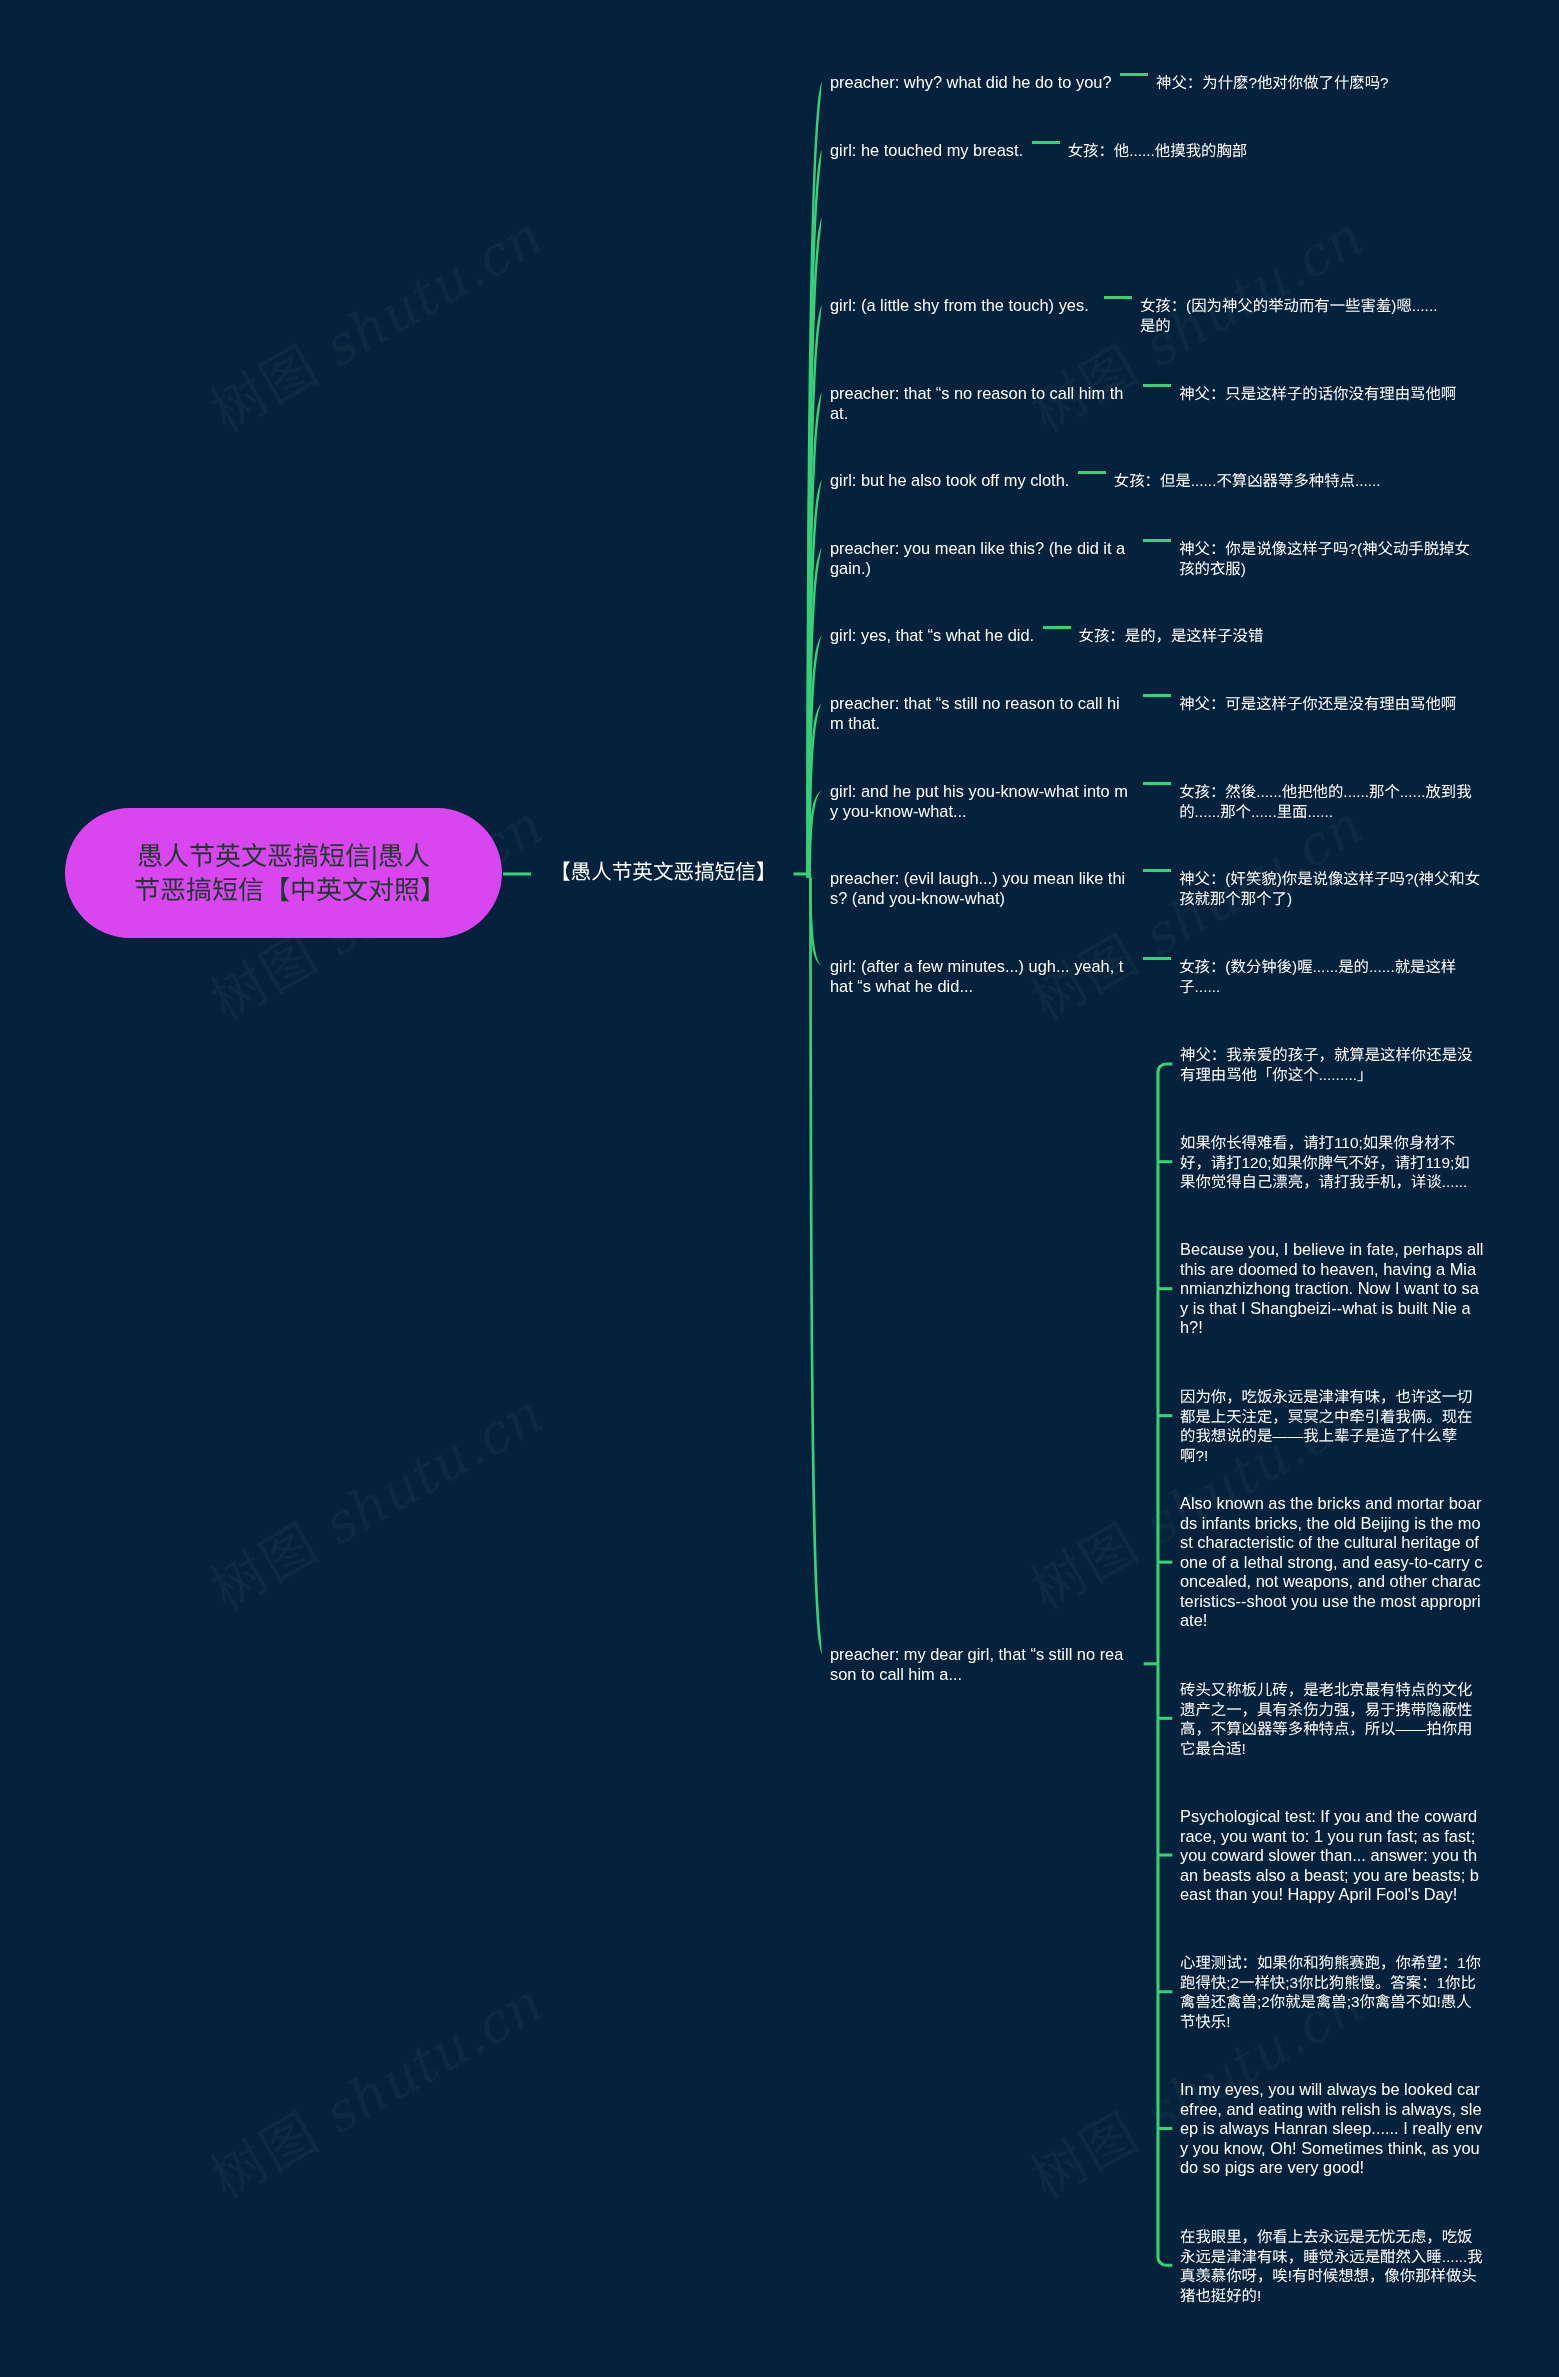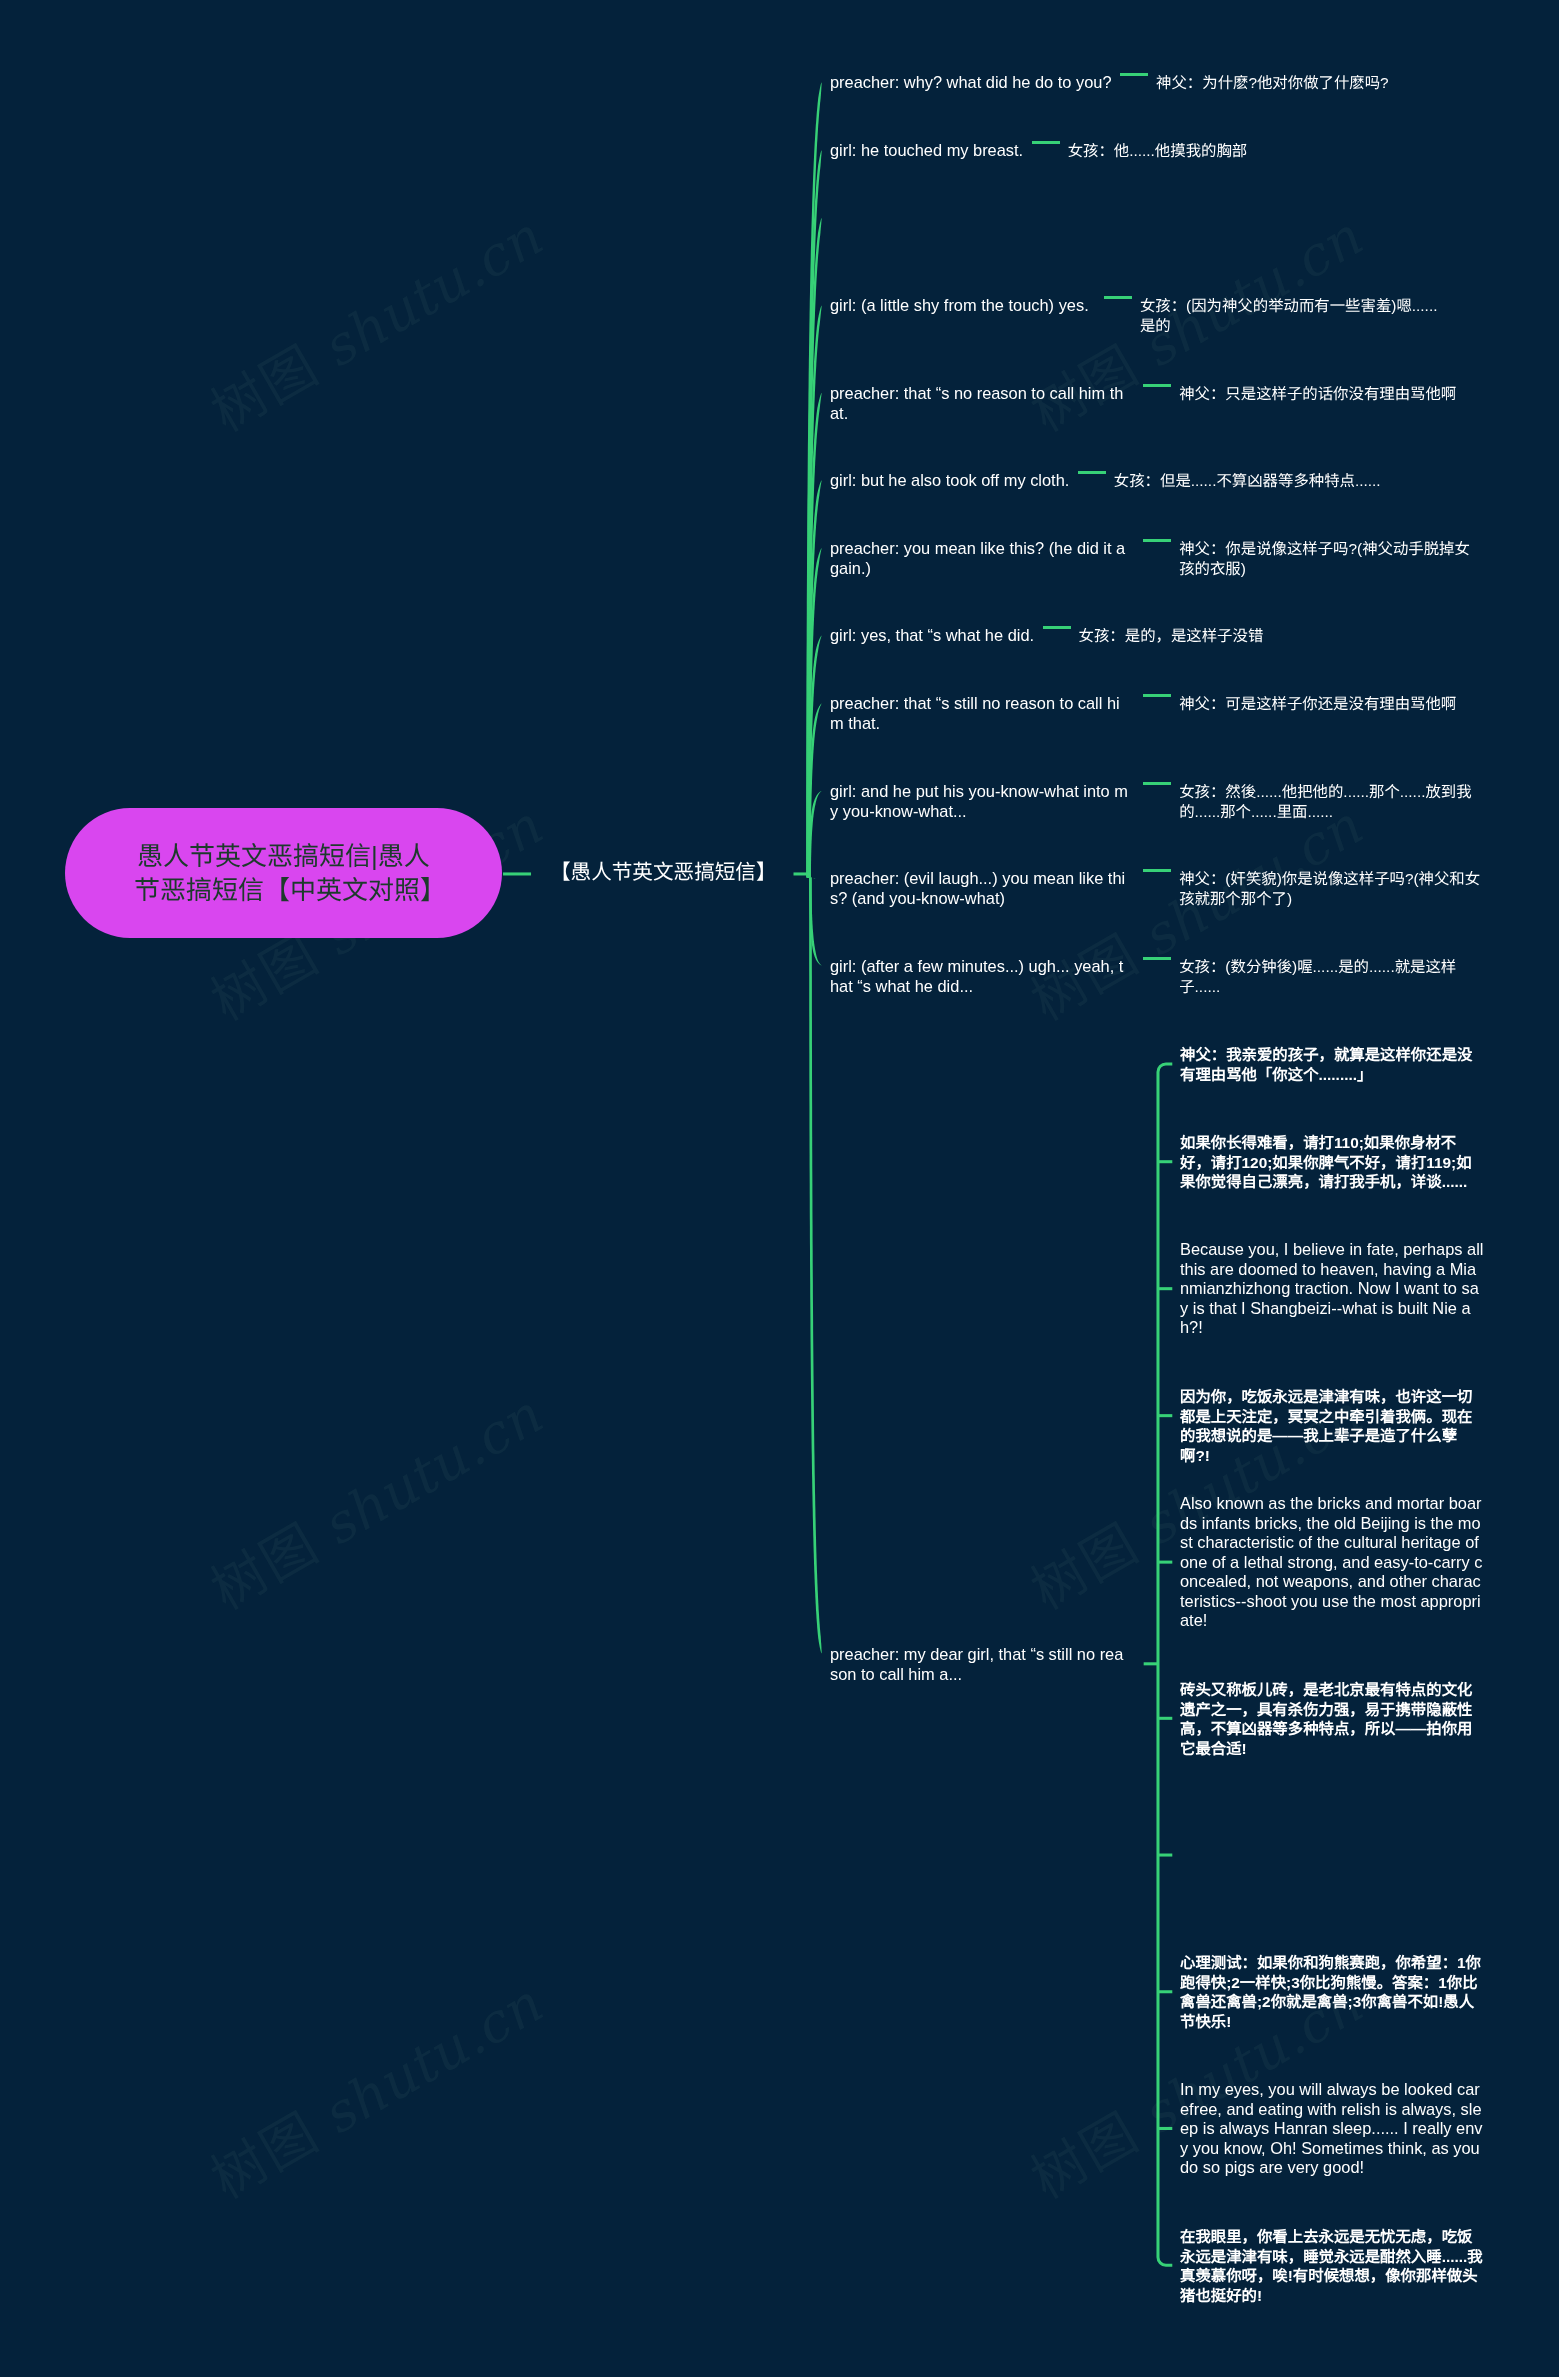--- a/index.html
+++ b/index.html
@@ -20,21 +20,21 @@
 #root-label{color:#1c3b2b;font-size:26px;line-height:34px;text-align:center;width:299px;word-break:break-all;line-break:anywhere;}
 #topic-node{position:absolute;left:550px;top:859px;}
 #topic-label{color:#ffffff;font-size:20.6px;line-height:25.6px;white-space:nowrap;}
 .row{position:absolute;display:flex;align-items:flex-start;}
 .en{color:#ffffff;font-size:16.4px;line-height:19.5px;max-width:298px;word-break:break-all;letter-spacing:0px;}
 .sep{width:28px;height:3px;background:#37d177;margin-left:8.5px;margin-right:8px;flex:0 0 auto;}
 .row.multi .sep{margin-left:15.2px;}
 .cn{color:#ffffff;font-size:15.4px;line-height:19.5px;max-width:305px;letter-spacing:0px;word-break:break-all;}
 .note{position:absolute;left:1180px;color:#ffffff;font-size:16.4px;line-height:19.5px;width:305px;
       word-break:break-all;letter-spacing:0px;}
-.note.zh{font-size:15.4px;letter-spacing:0px;width:305px;font-weight:bold;}
+.note.zh{font-size:15.4px;letter-spacing:0px;width:305px;}
 </style>
 </head>
 <body>
 
 <div id="stage">
 <div id="watermarks">
 
 <div class="wmk" style="left:214px;top:373px"><span class="cjk">树图</span> <span>shutu.cn</span></div>
 <div class="wmk" style="left:1034px;top:373px"><span class="cjk">树图</span> <span>shutu.cn</span></div>
 
@@ -140,17 +140,18 @@
     </div>
 <div class="row" style="left:830px;top:1645px;height:39px">
       <div class="en">preacher: my dear girl, that “s still no reason to call him a...</div>
     </div>
 <div class="note zh" style="top:1045px"><span>神父：我亲爱的孩子，就算是这样你还是没有理由骂他「你这个.........」</span></div>
 <div class="note zh" style="top:1133px"><span>如果你长得难看，请打110;如果你身材不好，请打120;如果你脾气不好，请打119;如果你觉得自己漂亮，请打我手机，详谈......</span></div>
 <div class="note " style="top:1240px"><span>Because you, I believe in fate, perhaps all this are doomed to heaven, having a Mianmianzhizhong traction. Now I want to say is that I Shangbeizi--what is built Nie ah?!</span></div>
 <div class="note zh" style="top:1387px"><span>因为你，吃饭永远是津津有味，也许这一切都是上天注定，冥冥之中牵引着我俩。现在的我想说的是——我上辈子是造了什么孽啊?!</span></div>
 <div class="note " style="top:1494px"><span>Also known as the bricks and mortar boards infants bricks, the old Beijing is the most characteristic of the cultural heritage of one of a lethal strong, and easy-to-carry concealed, not weapons, and other characteristics--shoot you use the most appropriate!</span></div>
 <div class="note zh" style="top:1680px"><span>砖头又称板儿砖，是老北京最有特点的文化遗产之一，具有杀伤力强，易于携带隐蔽性高，不算凶器等多种特点，所以——拍你用它最合适!</span></div>
+<div class="note " style="top:1807px"><span>Psychological test: If you and the coward race, you want to: 1 you run fast; as fast; you coward slower than... answer: you than beasts also a beast; you are beasts; beast than you! Happy April Fool's Day!</span></div>
 <div class="note zh" style="top:1953px"><span>心理测试：如果你和狗熊赛跑，你希望：1你跑得快;2一样快;3你比狗熊慢。答案：1你比禽兽还禽兽;2你就是禽兽;3你禽兽不如!愚人节快乐!</span></div>
 <div class="note " style="top:2080px"><span>In my eyes, you will always be looked carefree, and eating with relish is always, sleep is always Hanran sleep...... I really envy you know, Oh! Sometimes think, as you do so pigs are very good!</span></div>
 <div class="note zh" style="top:2227px"><span>在我眼里，你看上去永远是无忧无虑，吃饭永远是津津有味，睡觉永远是酣然入睡......我真羡慕你呀，唉!有时候想想，像你那样做头猪也挺好的!</span></div>
 </div>
 
 
 </body></html>

